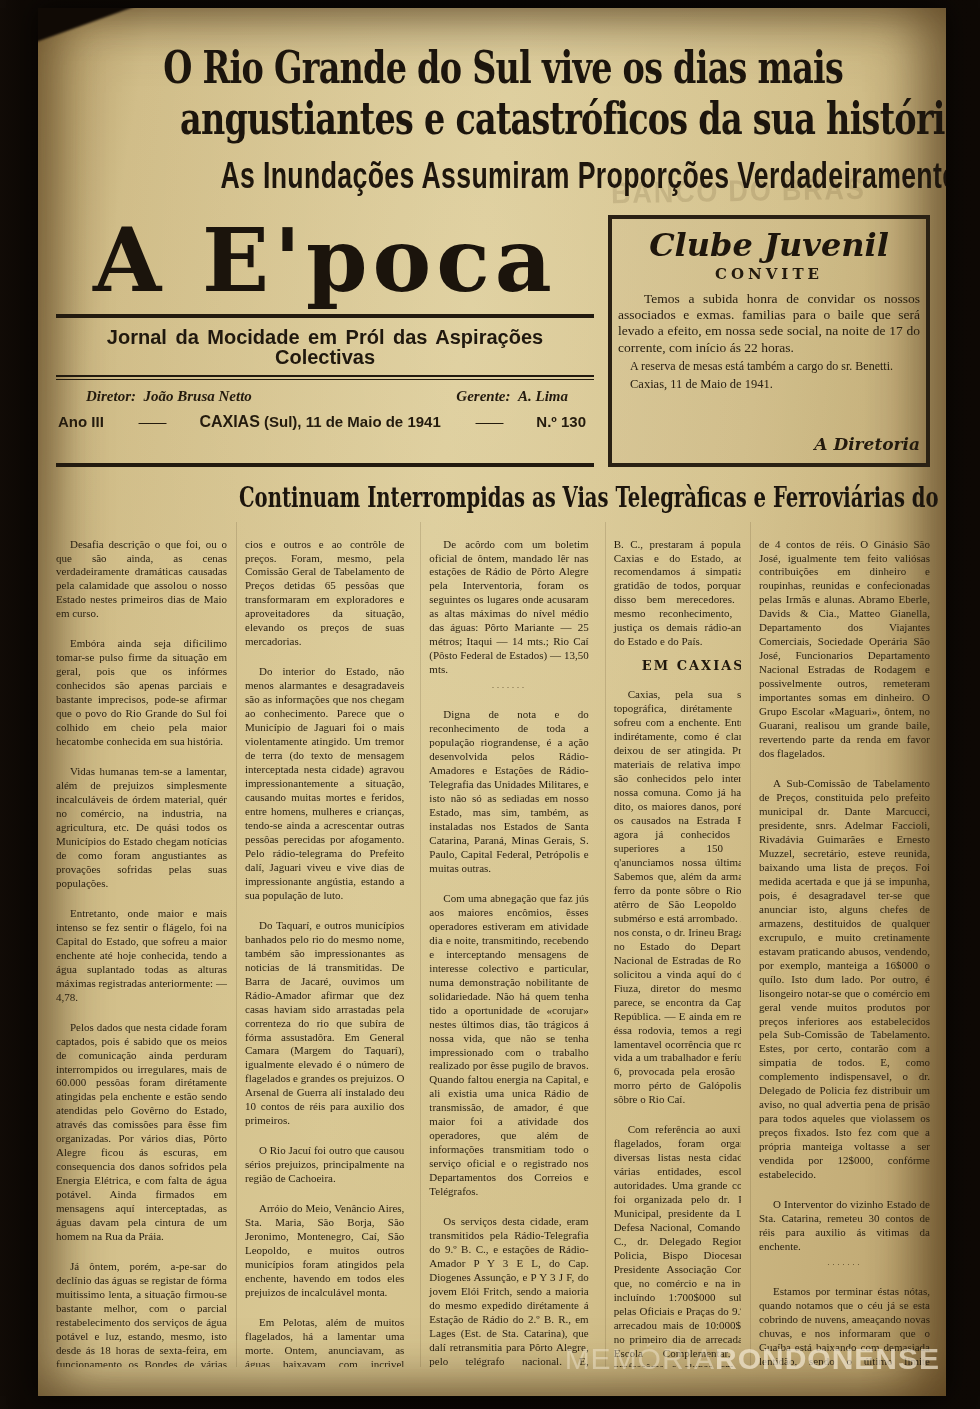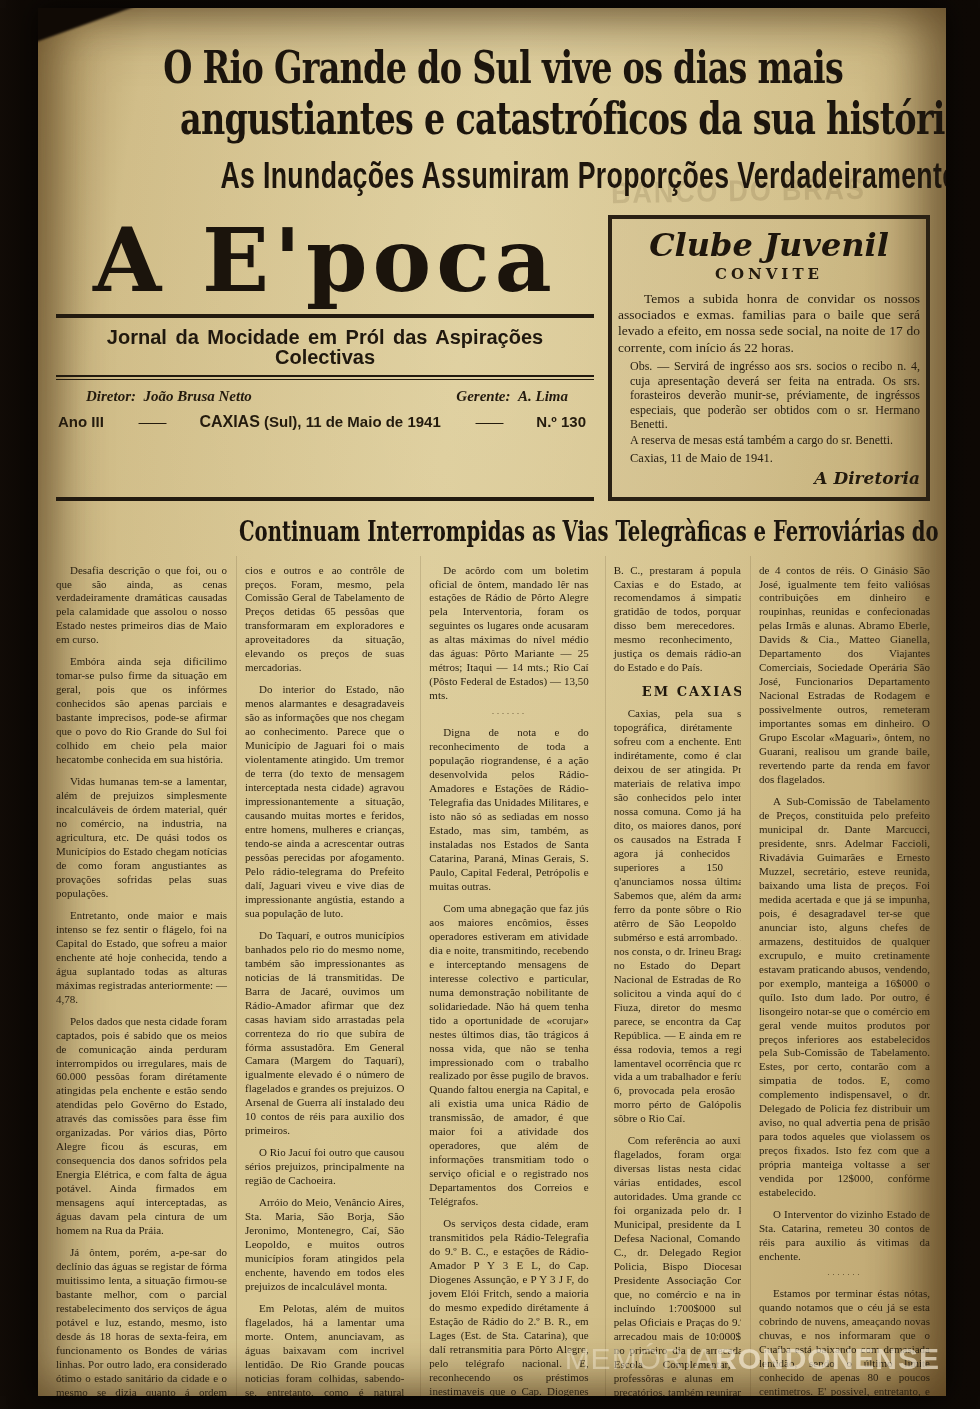--- a/index.html
+++ b/index.html
@@ -84,21 +84,21 @@
   .col{width:171px;flex:0 0 auto;overflow:hidden;}
   .mid{flex:1;display:flex;flex-direction:column;border-left:1px solid rgba(62,42,18,.16);padding-left:8px;min-width:0;}
   .mid-head{padding:4px 0 10px 26px;}
   .mh{font:700 23px/1.25 "Liberation Sans", sans-serif;color:#1e160d;}
   .mh .squeeze{display:inline-block;transform:scaleX(.86);transform-origin:left center;white-space:nowrap;}
   .mh2{margin-left:168px;}
   .mid-cols{display:flex;gap:16px;flex:1;overflow:hidden;}
   .mid-cols .col{width:calc((100% - 18px)/3);}
   .mid-cols .col + .col{border-left:1px solid rgba(62,42,18,.16);padding-left:8px;}
   .colE{border-left:1px solid rgba(62,42,18,.16);padding-left:8px;}
-  .col p{margin:8px 0 6px;text-indent:14px;font-size:11px;line-height:1.27;text-align:justify;color:#261d0f;}
+  .col p{margin:16px 0 6px;text-indent:14px;font-size:11px;line-height:1.27;text-align:justify;color:#261d0f;}
   .col p.cont{text-indent:0;}
   .col .col-subhead{text-align:center;font:700 13px/1 "DejaVu Serif", serif;letter-spacing:2px;margin:10px 0 9px;color:#20180d;}
   .col .sep{text-align:center;font-size:9px;letter-spacing:2px;color:#4a3a1e;margin:2px 0 4px;line-height:1;}
 
   
   .watermark{
     position:absolute;bottom:22px;right:6px;white-space:nowrap;
     font-family:"Liberation Sans", sans-serif;font-size:30px;line-height:1;
     pointer-events:none;letter-spacing:1px;
   }
@@ -136,21 +136,20 @@
           <span class="dash">——</span>
           <span>N.º 130</span>
         </div>
         <div class="rule-thick"></div>
       </section>
 
       <aside class="invite-box">
         <div class="invite-title">Clube Juvenil</div>
         <div class="invite-convite">CONVITE</div>
         <p class="invite-p">Temos a subida honra de convidar os nossos associados e exmas. familias para o baile que será levado a efeito, em nossa sede social, na noite de 17 do corrente, com início ás 22 horas.</p>
-        <p class="invite-obs">Obs. — Servirá de ingrésso aos srs. socios o recibo n. 4, cuja apresentação deverá ser feita na entrada. Os srs. forasteiros deverão munir-se, préviamente, de ingréssos especiais, que poderão ser obtidos com o sr. Hermano Benetti.</p>
         <p class="invite-obs">A reserva de mesas está também a cargo do sr. Benetti.</p>
         <p class="invite-small">Caxias, 11 de Maio de 1941.</p>
         <div class="invite-sig">A Diretoria</div>
       </aside>
     </div>
 
     <h3 class="section-headline"><span class="squeeze">Continuam Interrompidas as Vias Telegràficas e Ferroviárias do Nosso Estado</span></h3>
 
     <div class="article">
       <div class="col colA">

